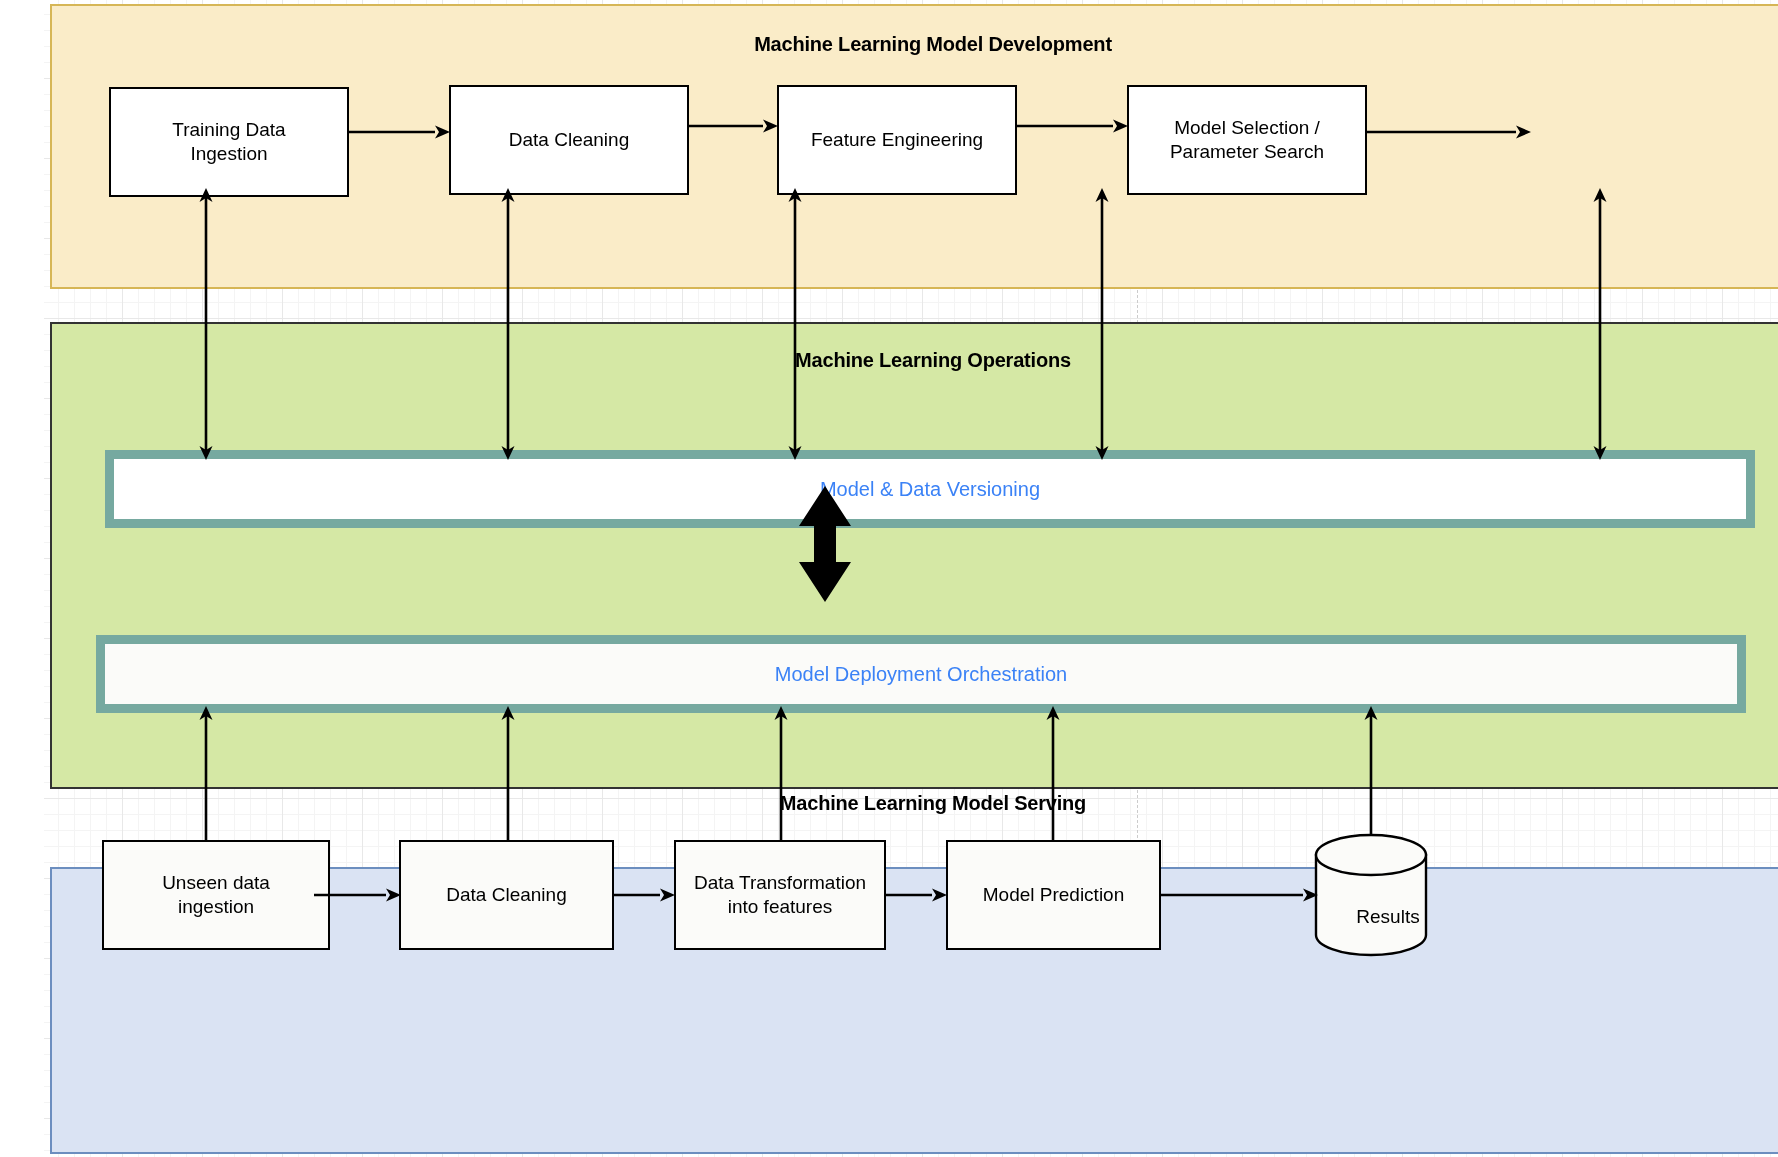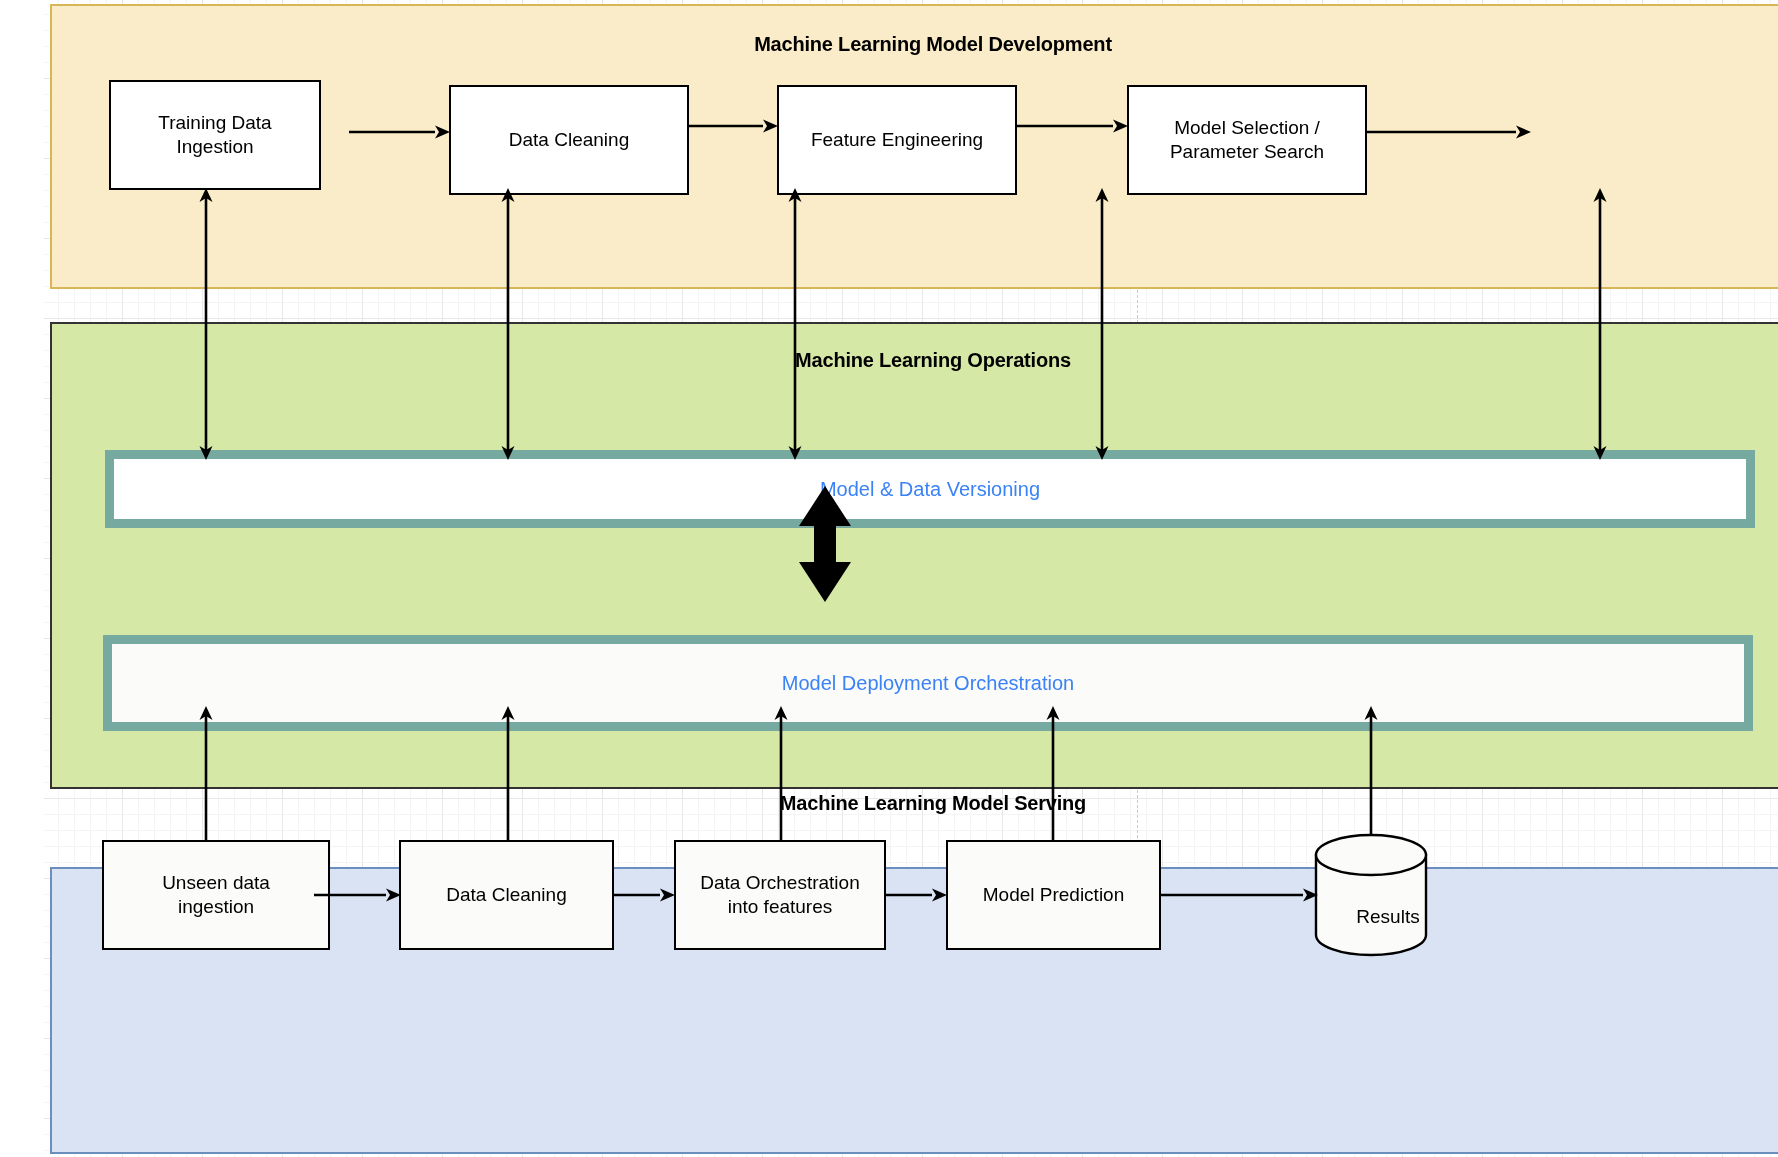--- a/index.html
+++ b/index.html
@@ -117,21 +117,21 @@
 <body>
 
 <div id="canvas">
 
   <div class="pagebreak" style="left:1093px; top:290px; height:78px;"></div>
   <div class="pagebreak" style="left:1093px; top:790px; height:78px;"></div>
 
   <div class="band band-dev"></div>
   <div class="band-title title-dev">Machine Learning Model Development</div>
 
-  <div class="pbox" style="left:65px; top:80px; width:212px; height:110px;">
+  <div class="pbox" style="left:65px; top:87px; width:240px; height:110px;">
     <span>
       <span>Training Data</span><br>
       <span>Ingestion</span>
     </span>
   </div>
 
   <div class="pbox" style="left:405px; top:85px; width:240px; height:110px;">
     <span>Data Cleaning</span>
   </div>
 
@@ -172,21 +172,21 @@
       </svg>
   </div>
 
   <div class="band band-ops"></div>
   <div class="band-title title-ops">Machine Learning Operations</div>
 
   <div class="wbar" style="left:61px; top:450px; width:1650px; height:78px;">
     <span>Model &amp; Data Versioning</span>
   </div>
 
-  <div class="wbar" style="left:59px; top:635px; width:1650px; height:96px; background:#fbfbf9;">
+  <div class="wbar" style="left:52px; top:635px; width:1650px; height:78px; background:#fbfbf9;">
     <span>Model Deployment Orchestration</span>
   </div>
 
   <div class="conn" style="left:752px; top:486px; width:58px; height:116px;">
     <svg width="58" height="116" viewBox="0 0 58 116">
       <polygon points="29,0 55,40 40,40 40,76 55,76 29,116 3,76 18,76 18,40 3,40" fill="#000000"></polygon>
     </svg>
   </div>
 
   <div class="conn" style="left:155px; top:188px; width:14px; height:272px;">
@@ -270,21 +270,21 @@
       <span>ingestion</span>
     </span>
   </div>
 
   <div class="pbox serve" style="left:355px; top:840px; width:215px; height:110px;">
     <span>Data Cleaning</span>
   </div>
 
   <div class="pbox serve" style="left:630px; top:840px; width:212px; height:110px;">
     <span>
-      <span>Data Orchestration</span><br>
+      <span>Data Transformation</span><br>
       <span>into features</span>
     </span>
   </div>
 
   <div class="pbox serve" style="left:902px; top:840px; width:215px; height:110px;">
     <span>Model Prediction</span>
   </div>
 
   <div class="cyl" style="left:1270px; top:833px; width:114px; height:124px;">
     <svg width="114" height="124" viewBox="0 0 114 124">

